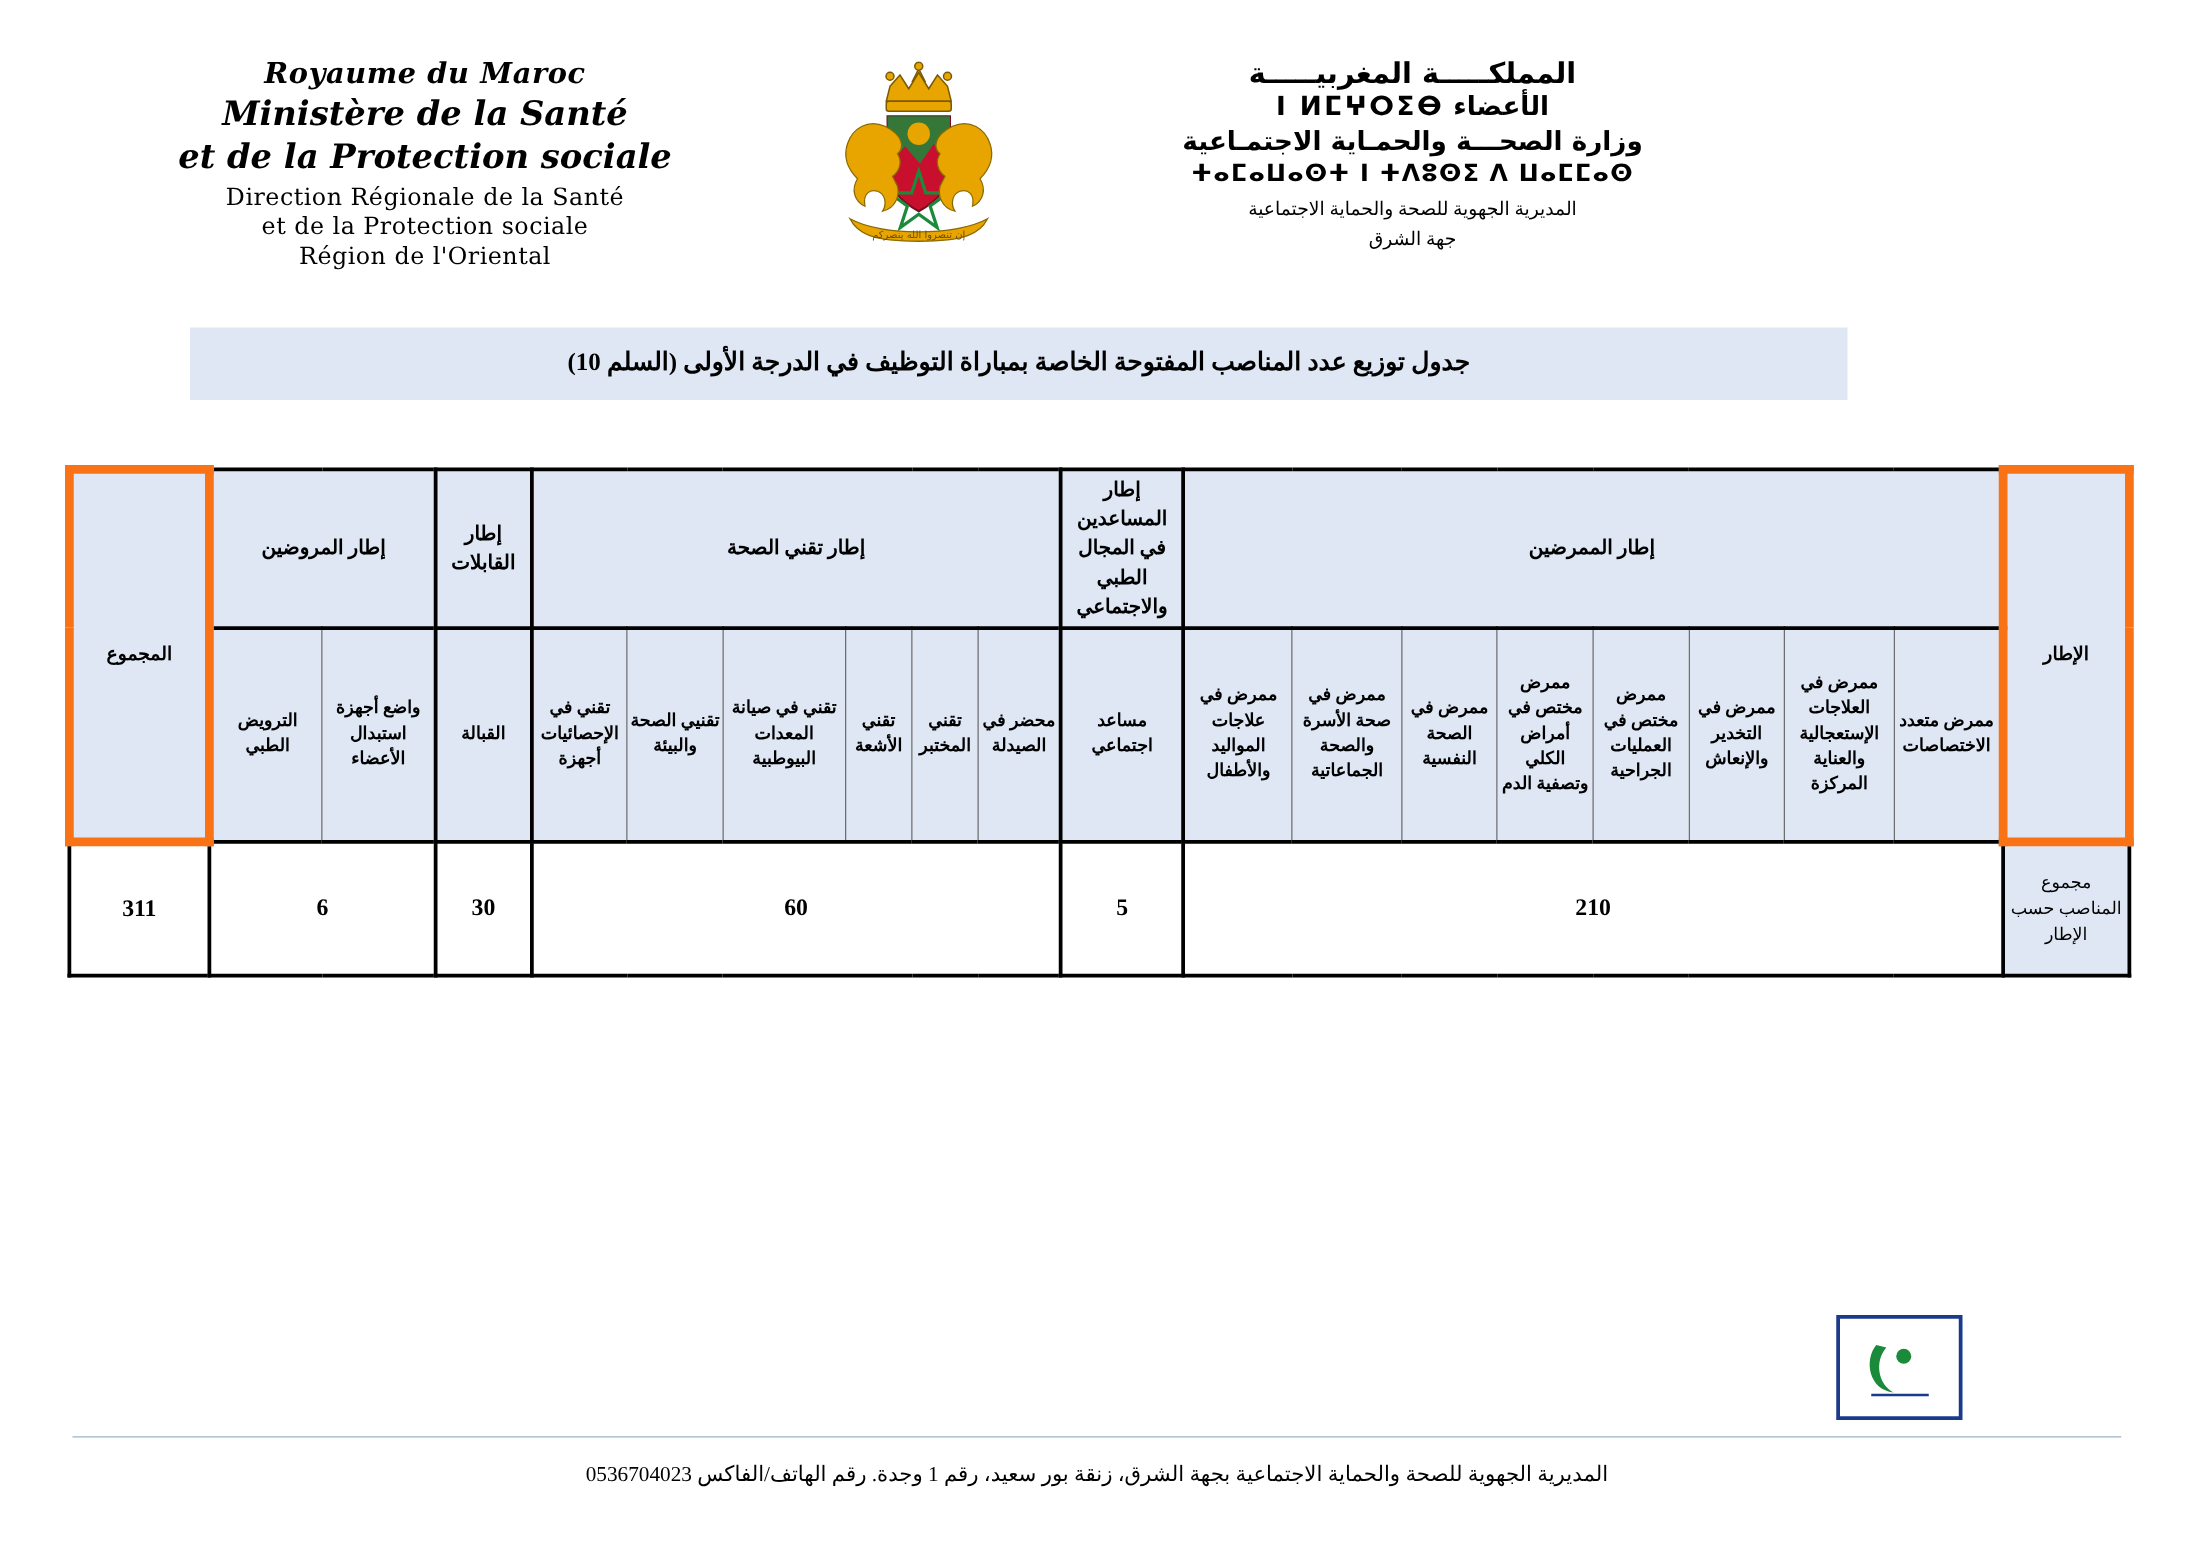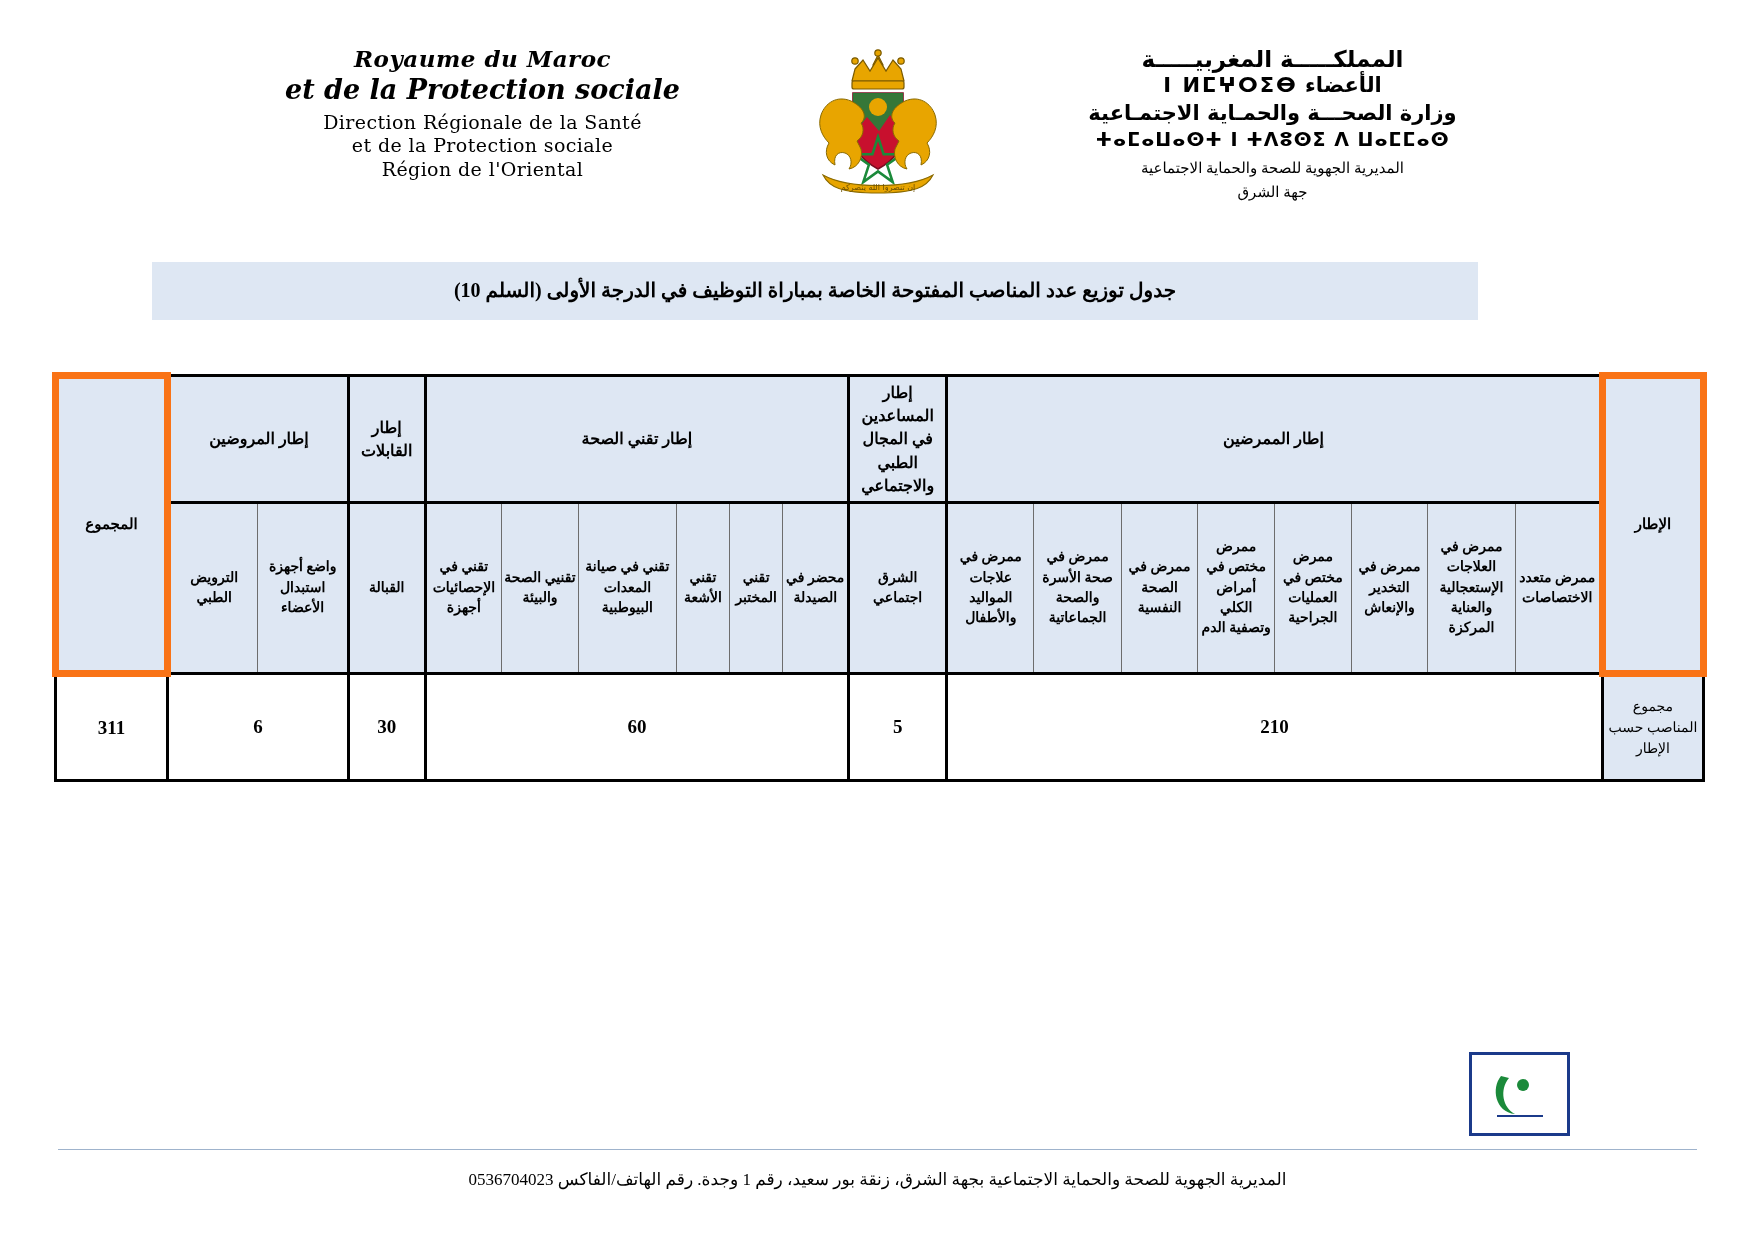--- a/index.html
+++ b/index.html
@@ -8,21 +8,21 @@
     background:#ffffff;
     font-family:"Liberation Serif", serif;
     color:#000000;
     position:relative;
     overflow:hidden;
   }
   .page{position:relative;width:1755px;height:1241px;}
 
   
   .header{
-    display:flex;align-items:flex-start;justify-content:center;
+    display:flex;align-items:flex-start;justify-content:flex-start;
     padding:45px 60px 0 60px;
     height:180px;box-sizing:border-box;
   }
   .hdr-fr{
     width:560px;text-align:center;
     font-family:"DejaVu Serif", serif;
     line-height:1.18;
   }
   .hdr-fr .l1{font-size:23px;font-weight:bold;font-style:italic;letter-spacing:.5px;}
   .hdr-fr .l2{font-size:27px;font-weight:bold;font-style:italic;margin-top:4px;}
@@ -140,20 +140,21 @@
 </style>
 </head>
 <body>
 
 <div class="page">
 
   <div class="header">
 
     <div class="hdr-fr">
       <div class="l1">Royaume du Maroc</div>
+      <div class="l2">Ministère de la Santé</div>
       <div class="l3">et de la Protection sociale</div>
       <div class="l4">Direction Régionale de la Santé</div>
       <div class="l5">et de la Protection sociale</div>
       <div class="l6">Région de l'Oriental</div>
     </div>
 
     <div class="hdr-emblem">
       <svg width="190" height="155" viewBox="0 0 190 155" aria-hidden="true">
 
         <g fill="#e8a500" stroke="#7a5a00" stroke-width="1.2">
@@ -238,21 +239,21 @@
       <tr>
         <th class="sub grpedge-r">ممرض متعدد الاختصاصات</th>
         <th class="sub">ممرض في العلاجات الإستعجالية والعناية المركزة</th>
         <th class="sub">ممرض في التخدير والإنعاش</th>
         <th class="sub">ممرض مختص في العمليات الجراحية</th>
         <th class="sub">ممرض مختص في أمراض الكلي وتصفية الدم</th>
         <th class="sub">ممرض في الصحة النفسية</th>
         <th class="sub">ممرض في صحة الأسرة والصحة الجماعاتية</th>
         <th class="sub grpedge-l">ممرض في علاجات المواليد والأطفال</th>
 
-        <th class="sub grpedge-r grpedge-l">الشرق اجتماعي</th>
+        <th class="sub grpedge-r grpedge-l">مساعد اجتماعي</th>
 
         <th class="sub grpedge-r">محضر في الصيدلة</th>
         <th class="sub">تقني المختبر</th>
         <th class="sub">تقني الأشعة</th>
         <th class="sub">تقني في صيانة المعدات البيوطبية</th>
         <th class="sub">تقنيي الصحة والبيئة</th>
         <th class="sub grpedge-l">تقني في الإحصائيات أجهزة</th>
 
         <th class="sub grpedge-r grpedge-l">القبالة</th>
 

